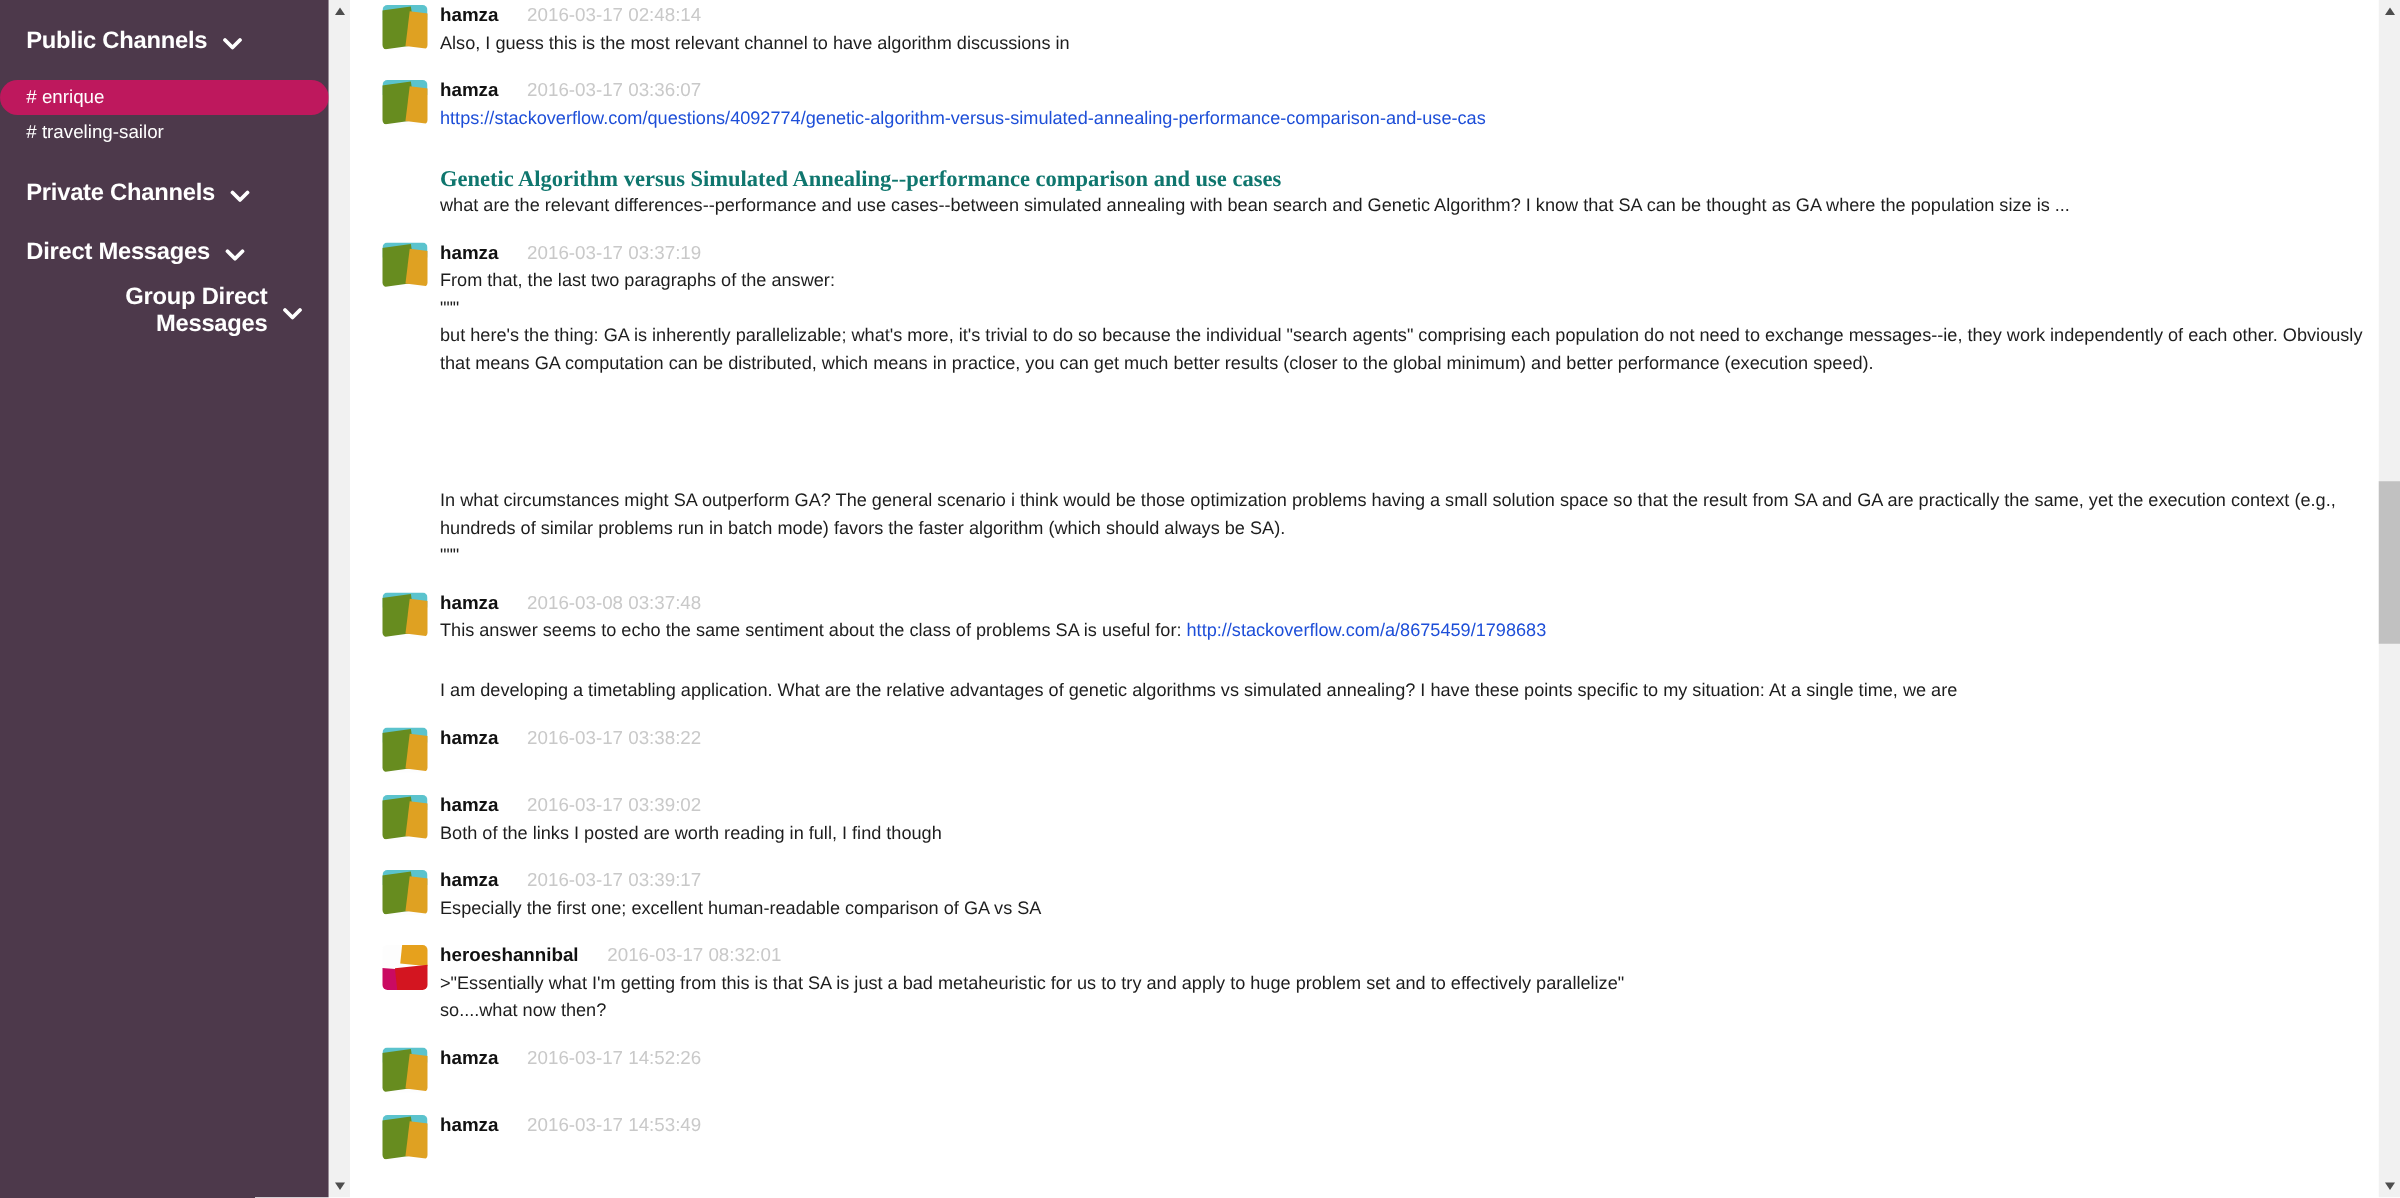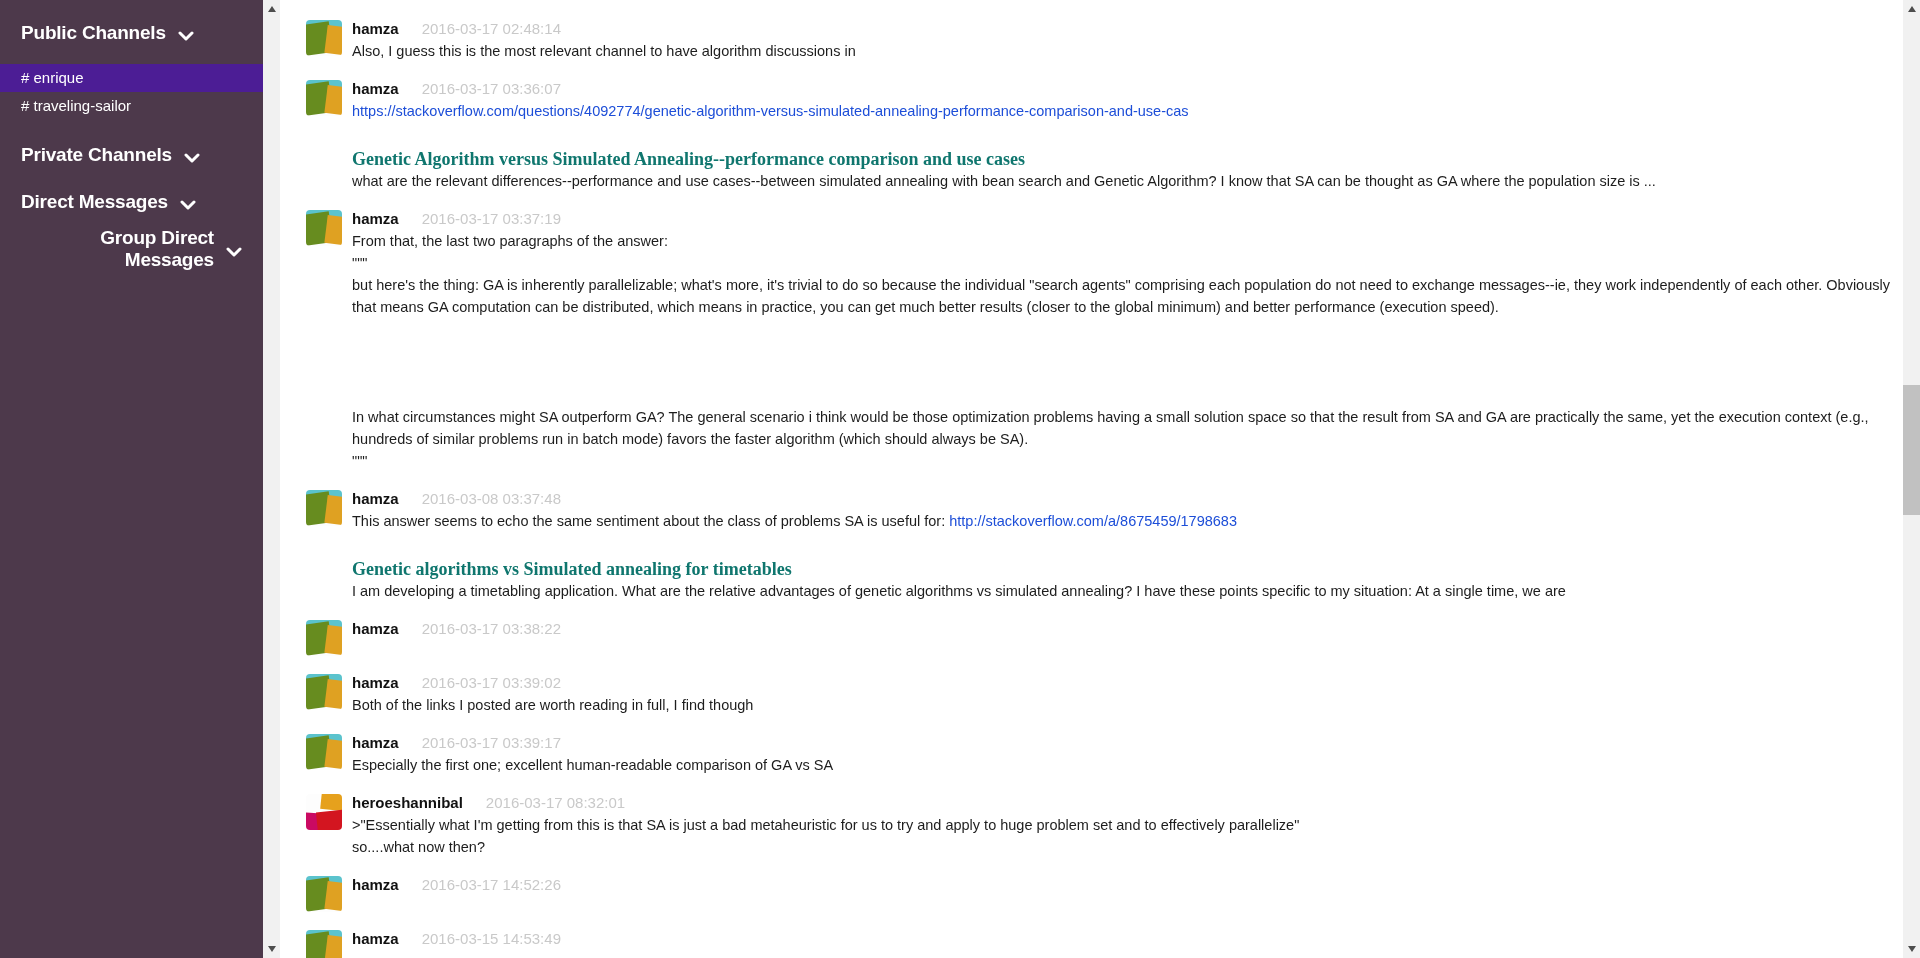--- a/index.html
+++ b/index.html
@@ -8,34 +8,34 @@
   .app { display:flex; width:1920px; height:958px; }
 
   
   .sidebar { width:263px; height:958px; background:#4D394B; padding-top:22px; flex-shrink:0; }
   .section-header { color:#fff; font-weight:bold; font-size:19px; padding:0 21px;
     display:flex; align-items:center; letter-spacing:-0.2px; height:22px; cursor:pointer;text-align:right; }
   .section-header .chev { margin-left:12px; margin-top:3px; }
   .sec-public { margin-bottom:20px; }
   .channel-list { margin-bottom:24px; }
   .channel { height:28px; line-height:28px; padding:0 21px; color:#ffffff; font-size:15px; cursor:pointer; }
-  .channel.active { background:#4c1d95; }
+  .channel.active { background:#be185d;border-radius:14px; }
   .sec-mid { margin-bottom:25px; }
 
   
   .vscroll { width:17px; height:958px; background:#f1f1f1; position:relative; flex-shrink:0; }
   .arr { position:absolute; left:50%; transform:translateX(-50%); width:0; height:0;
     border-left:4.5px solid transparent; border-right:4.5px solid transparent; }
   .arr-up   { top:6px;    border-bottom:6px solid #4d4d4d; }
   .arr-down { bottom:6px; border-top:6px solid #4d4d4d; }
   .thumb { position:absolute; left:0; width:17px; background:#c1c1c1; }
   .chat-thumb { top:385px; height:130px; }
 
   
-  .chat { flex:1; height:958px; background:#fff; overflow:hidden; padding:20px 0 0 0; }
+  .chat { flex:1; height:958px; background:#fff; overflow:hidden; padding:4px 0 0 0; }
   .msg-group { display:flex; margin-bottom:18px; }
   .avatar { width:36px; height:36px; margin-left:26px; margin-right:10px; border-radius:4px;
     position:relative; overflow:hidden; background:#fdfdfd; flex-shrink:0; }
   .av { position:absolute; }
   .avatar-hamza .a1 { top:0; left:0; width:100%; height:12px; background:#5bc3cd; }
   .avatar-hamza .a2 { top:3px; left:-3px; width:28px; height:31px; background:#678c1f; transform:rotate(-8deg); }
   .avatar-hamza .a3 { top:6px; right:-2px; width:18px; height:28px; background:#dfa122; transform:rotate(7deg); }
   .avatar-heroeshannibal .a1 { top:-1px; right:-2px; width:23px; height:17px; background:#e6a11d; transform:rotate(6deg); }
   .avatar-heroeshannibal .a2 { bottom:-2px; left:-2px; width:17px; height:19px; background:#ca0a62; transform:rotate(4deg); }
   .avatar-heroeshannibal .a3 { bottom:-3px; right:-3px; width:28px; height:22px; background:#d31520; transform:rotate(-6deg); }
@@ -175,21 +175,20 @@
           <span class="av a3"></span>
     </div>
     <div class="msg-body">
       <div class="name-row">
         <span class="username">hamza</span>
         <span class="timestamp">2016-03-08 03:37:48</span>
       </div>
       <div>
             <div class="msg-line">This answer seems to echo the same sentiment about the class of problems SA is useful for: <a class="msg-link" href="#">http://stackoverflow.com/a/8675459/1798683</a></div>
             <div class="attachment">
-              <div class="att-title">Genetic algorithms vs Simulated annealing for timetables</div>
               <div class="att-text">I am developing a timetabling application. What are the relative advantages of genetic algorithms vs simulated annealing? I have these points specific to my situation: At a single time, we are</div>
             </div>
           </div>
     </div>
   </div>
 
   <div class="msg-group">
     <div class="avatar avatar-hamza">
       <span class="av a1"></span>
           <span class="av a2"></span>
@@ -271,21 +270,21 @@
 
   <div class="msg-group">
     <div class="avatar avatar-hamza">
       <span class="av a1"></span>
           <span class="av a2"></span>
           <span class="av a3"></span>
     </div>
     <div class="msg-body">
       <div class="name-row">
         <span class="username">hamza</span>
-        <span class="timestamp">2016-03-15 14:53:49</span>
+        <span class="timestamp">2016-03-17 14:53:49</span>
       </div>
       <div></div>
     </div>
   </div>
 </main>
 
   <div class="vscroll">
     <div class="arr arr-up"></div>
     <div class="thumb chat-thumb"></div>
     <div class="arr arr-down"></div>

